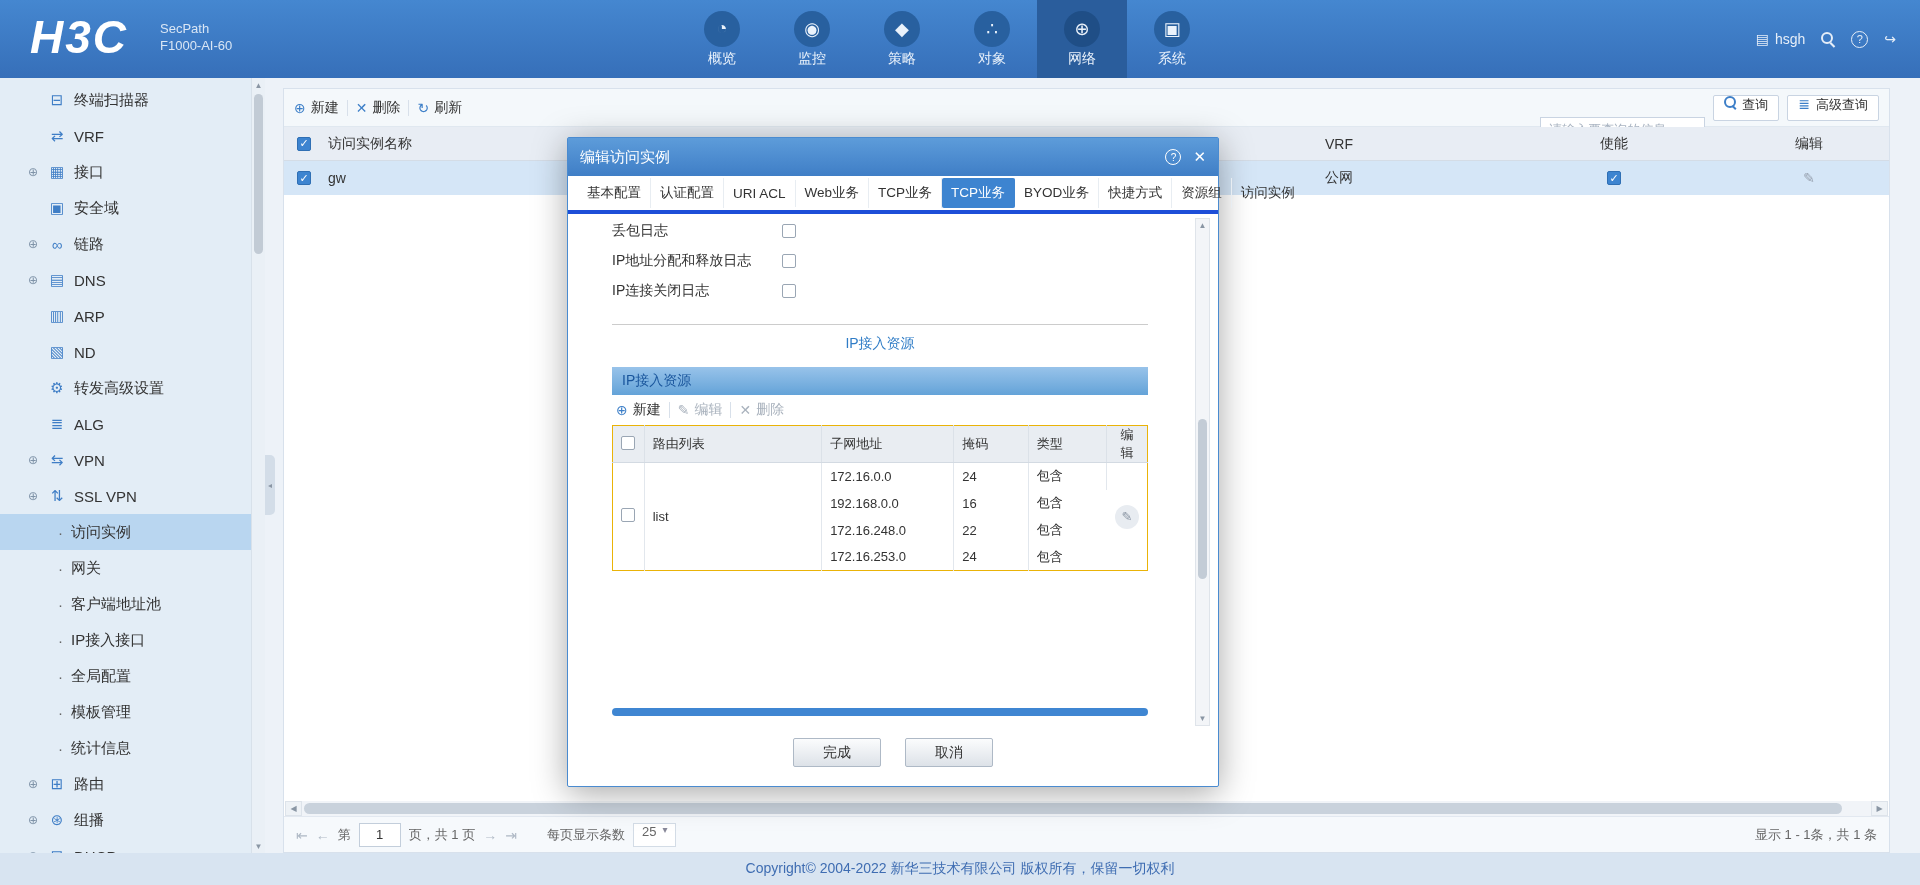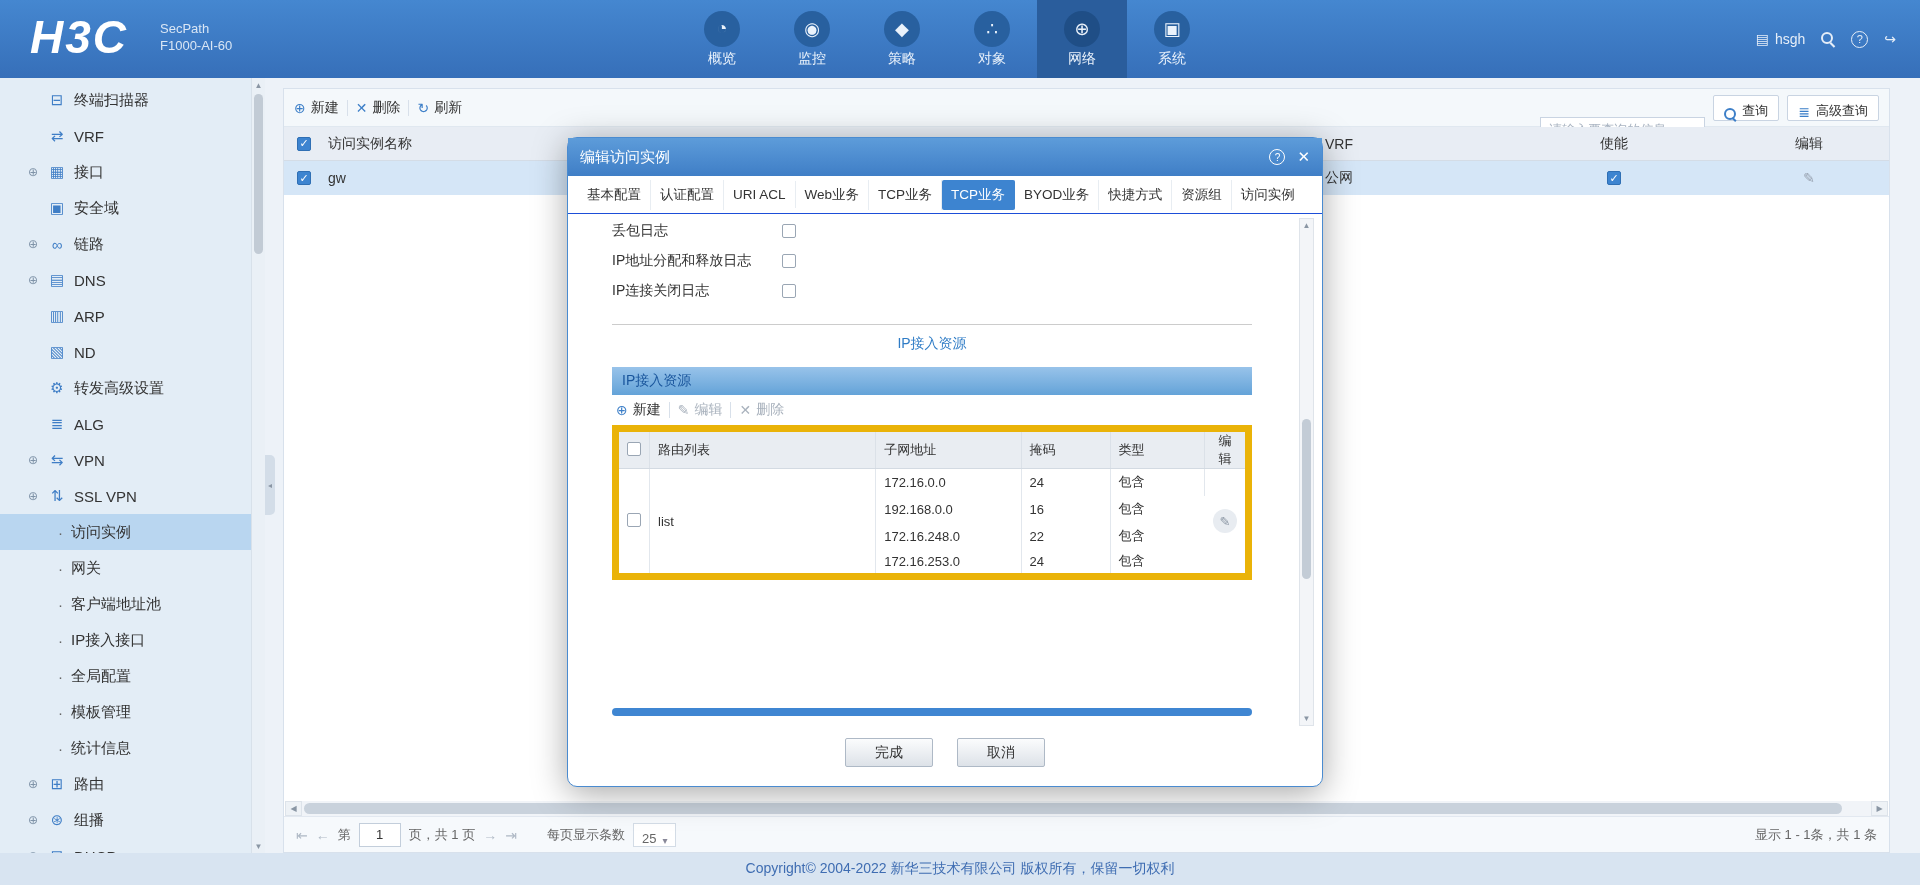--- a/index.html
+++ b/index.html
@@ -47,68 +47,68 @@
 
   
   .main { position:absolute; left:265px; top:78px; right:0; bottom:32px; padding:10px 30px 0 18px; }
   .card { position:relative; background:#fff; border:1px solid #d8e1ec; height:100%; display:flex; flex-direction:column; }
   .ctoolbar { height:38px; flex:none; display:flex; align-items:center; gap:8px; padding:0 10px; background:#f4f8fb; border-bottom:1px solid #e0e8f0; }
   .tbtn { display:inline-flex; align-items:center; gap:5px; font-size:14px; color:#333; cursor:pointer; }
   .ticon { color:#3d7fc8; font-size:14px; }
   .vsep { width:1px; height:16px; background:#d8e0ea; }
   .search-input { width:165px; height:26px; border:1px solid #c9d4e2; padding:0 8px; font-size:13px; color:#333;margin-top:44px; }
   .search-input::placeholder { color:#a9b4c2; }
-  .qbtn { display:inline-flex; align-items:flex-end; gap:6px; height:26px; padding:0 10px; background:#fff; border:1px solid #c9d4e2; font-size:13px; color:#333; cursor:pointer; border-radius:2px; }
+  .qbtn { display:inline-flex; align-items:flex-start; gap:6px; height:26px; padding:0 10px; background:#fff; border:1px solid #c9d4e2; font-size:13px; color:#333; cursor:pointer; border-radius:2px; }
   .ghead { height:34px; flex:none; display:flex; align-items:center; background:#e8edf4; border-bottom:1px solid #d4dce6; font-size:14px; }
   .grow { height:34px; flex:none; display:flex; align-items:center; font-size:14px; }
   .grow.selrow { background:#d5e6f7; }
   .gc-check { width:40px; display:flex; justify-content:center; }
   .gc-name { flex:1; padding-left:4px; }
   .gc-vrf { width:320px; text-align:center; }
   .gc-en { width:230px; display:flex; justify-content:center; }
   .gc-en.txt { display:block; text-align:center; }
   .gc-edit { width:160px; text-align:center; color:#98a2b0; }
   .gfill { flex:1; background:#fff; }
   .cb { width:14px; height:14px; border:1px solid #9aa6b4; background:#fff; display:inline-flex; align-items:center; justify-content:center; border-radius:2px; cursor:pointer; flex:none; }
   .cb.checked { background:#3d84d0; border-color:#2f6fb4; }
   .cb.checked::after { content:"✓"; color:#fff; font-size:11px; line-height:1; }
   .hscroll { height:16px; flex:none; display:flex; align-items:center; margin:0 1px; }
   .harr { width:17px; height:15px; background:#eef2f6; border:1px solid #dde3ea; color:#8a96a4; font-size:8px; display:flex; align-items:center; justify-content:center; cursor:pointer; }
   .htrack { flex:1; height:15px; background:#f1f4f8; position:relative; }
   .hthumb { position:absolute; left:2px; top:2px; height:11px; width:98%; background:#c9d2dc; border-radius:6px; cursor:pointer; }
   .pager { height:36px; flex:none; display:flex; align-items:center; gap:8px; padding:0 12px; border-top:1px solid #e2e8f0; background:#f6f9fc; color:#666; font-size:13px; }
   .parr { color:#b0bac6; font-size:14px; cursor:pointer; }
   .pinput { width:42px; height:24px; border:1px solid #c3cedb; text-align:center; font-size:13px; color:#333; }
-  .ppsel { display:inline-flex; align-items:flex-end; gap:6px; height:24px; padding:0 8px; border:1px solid #d3dce6; background:#fff; cursor:pointer; }
+  .ppsel { display:inline-flex; align-items:flex-start; gap:6px; height:24px; padding:0 8px; border:1px solid #d3dce6; background:#fff; cursor:pointer; }
   .ppsel .caret { color:#889; font-size:10px; }
 
   
   .footer { position:absolute; left:0; right:0; bottom:0; height:32px; background:#d8e4f1; display:flex; align-items:center; justify-content:center; color:#3f6db2; font-size:14px; z-index:5; }
 
   
-  .dialog { position:absolute; left:567px; top:137px; width:756px; height:650px; background:#fff; z-index:20;
-    border:1px solid #4a8bd0; box-shadow:0 6px 34px rgba(0,0,0,.35); display:flex; flex-direction:column; border-radius:10px; }
+  .dialog { position:absolute; left:567px; top:137px; width:652px; height:650px; background:#fff; z-index:20;
+    border:1px solid #4a8bd0; box-shadow:0 6px 34px rgba(0,0,0,.35); display:flex; flex-direction:column; border-radius:2px; }
   .dtitle { height:38px; flex:none; background:linear-gradient(180deg,#5d9cda,#3f7ec6); color:#fff; display:flex; align-items:center; padding:0 12px; font-size:15px; }
   .helpc.small { width:16px; height:16px; font-size:10px; border-color:#fff; color:#fff; }
   .dclose { margin-left:12px; font-size:15px; cursor:pointer; color:#fff; }
-  .dtabs { height:38px; flex:none; display:flex; align-items:center; padding:0 10px; border-bottom:1px solid #1d4ed8; }
+  .dtabs { height:38px; flex:none; display:flex; align-items:center; padding:0 10px; border-bottom:4px solid #1d4ed8; }
   .dtab { padding:6px 9px; font-size:13.5px; color:#333; cursor:pointer; border-right:1px solid #e8edf2; white-space:nowrap; }
   .dtab:last-child { border-right:none; }
   .dtab.active { background:#3d84d0; color:#fff; border-radius:2px; border-right-color:#3d84d0; }
   .dbody { position:relative; flex:1; overflow:hidden; padding:2px 70px 6px 44px; display:flex; flex-direction:column; }
   .fieldrow { height:30px; display:flex; align-items:center; flex:none; }
   .flabel { width:170px; font-size:14px; color:#333; }
   .divider { border-top:1px solid #ccc; margin-top:18px; flex:none; }
   .anchor { margin-top:10px; height:20px; text-align:center; color:#2f7cc6; font-size:14px; cursor:pointer; flex:none; }
   .secbar { margin-top:12px; height:28px; flex:none; display:flex; align-items:center; padding:0 10px;
     background:linear-gradient(180deg,#98c3ea,#64a3d8); color:#19559c; font-size:14px; }
   .rtoolbar { height:30px; flex:none; display:flex; align-items:center; gap:8px; padding:0 4px; }
   .tbtn.disabled { color:#a9b2bd; cursor:default; }
   .tbtn.disabled .ticon { color:#a9b2bd; }
-  .rtable { width:100%; border-collapse:collapse; font-size:13px; flex:none; border:7px solid #eab308; }
+  .rtable { width:100%; border-collapse:collapse; font-size:13px; flex:none; border:1px solid #eab308; }
   .rtable th { background:#e9edf2; height:28px; font-weight:normal; text-align:left; padding:0 8px; border-right:1px solid #dbe1e8; border-bottom:1px solid #d3dae2; color:#333; }
   .rtable td { height:27px; padding:0 8px; border-right:1px solid #e2e7ed; color:#333; }
   .rtable th:last-child, .rtable td:last-child { border-right:none; }
   .rtable .tcb { text-align:center; width:32px; }
   .rtable .tedit { text-align:center; }
   .editcirc { width:24px; height:24px; border-radius:50%; background:#e8ecf1; display:inline-flex; align-items:center; justify-content:center; color:#8a95a3; font-size:13px; cursor:pointer; }
   .dfill { flex:1; }
   .bluescroll { height:8px; flex:none; background:#eef1f5; border-radius:4px; margin-bottom:8px; position:relative; }
   .bluethumb { position:absolute; left:0; top:0; height:8px; width:100%; background:#3f86d2; border-radius:4px; cursor:pointer; }
   .vscroll { position:absolute; right:8px; top:4px; bottom:4px; width:15px; background:#f3f5f8; border:1px solid #dfe4ea; }

